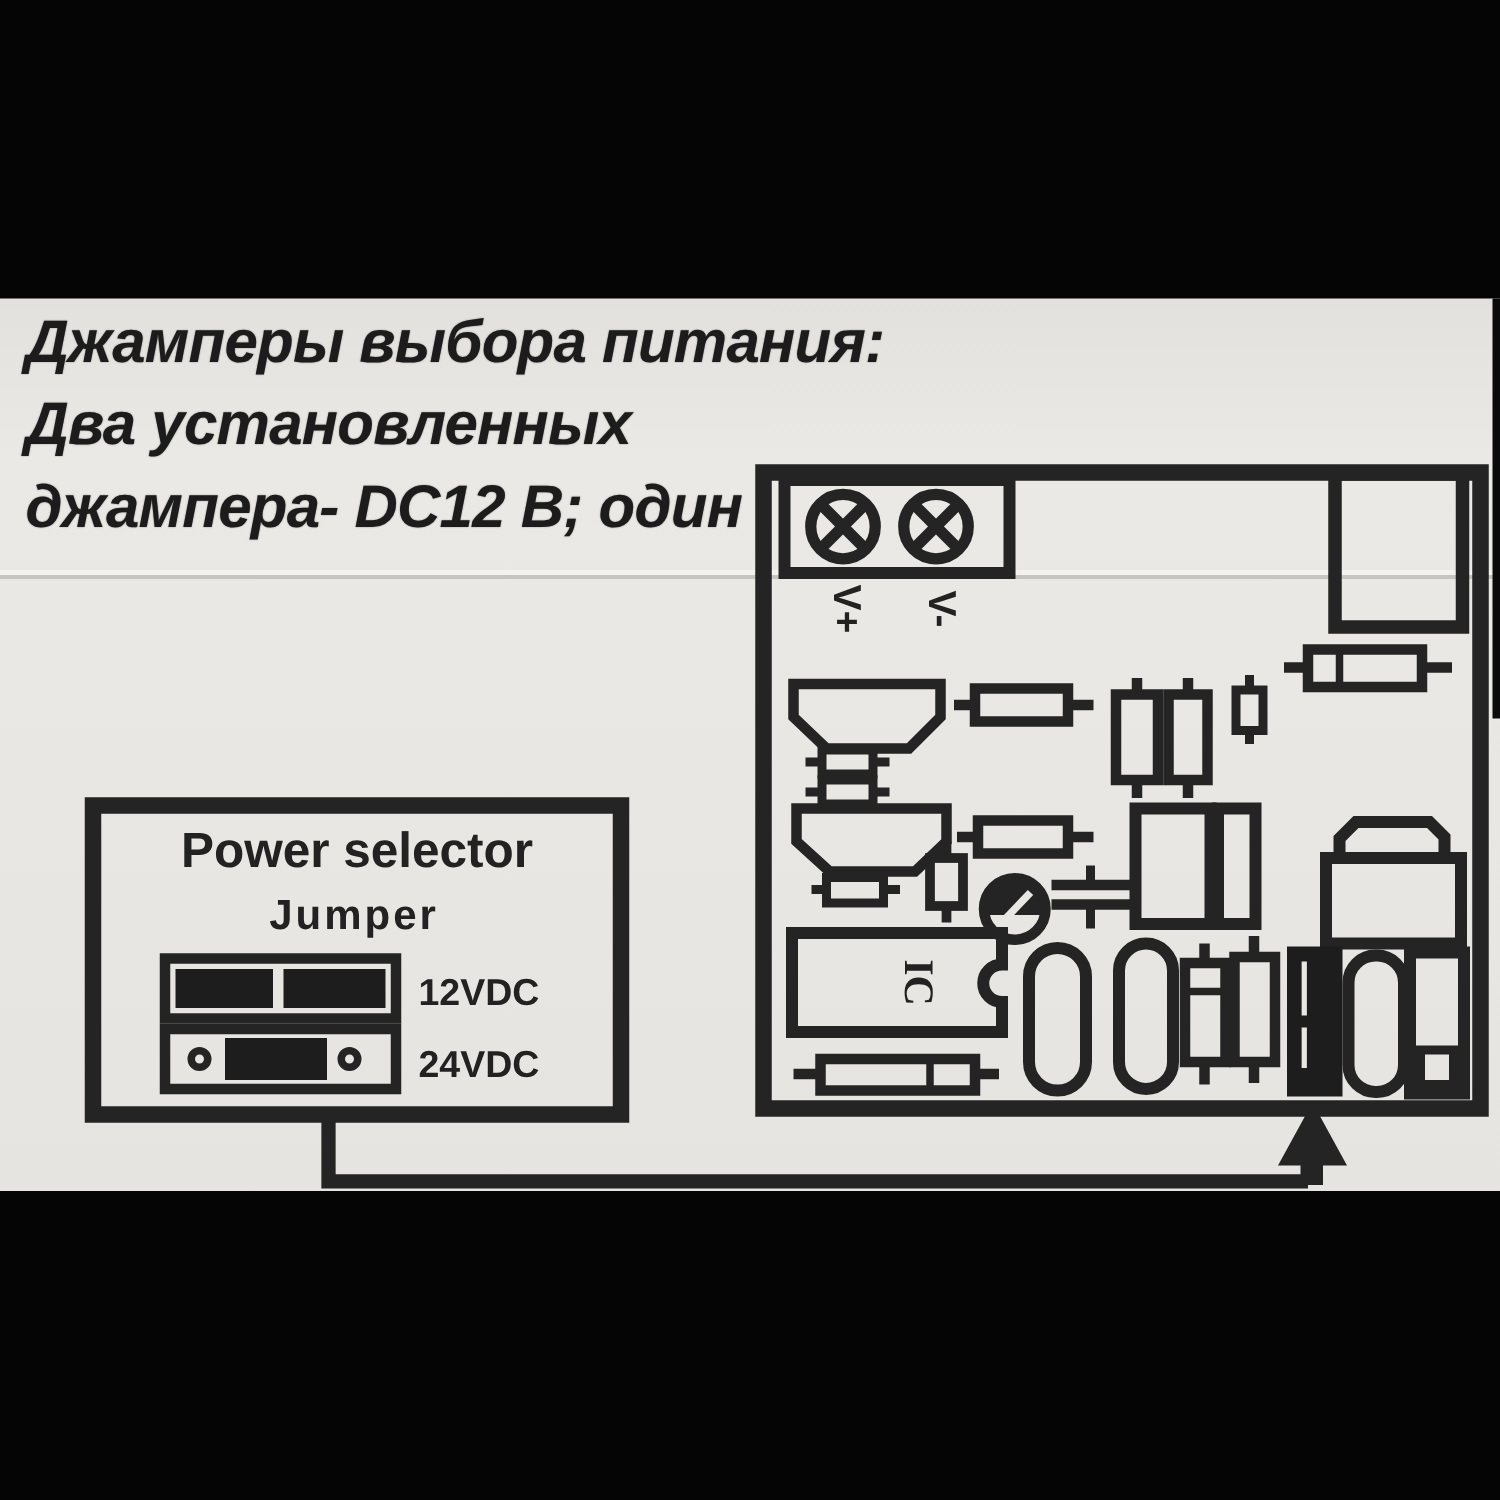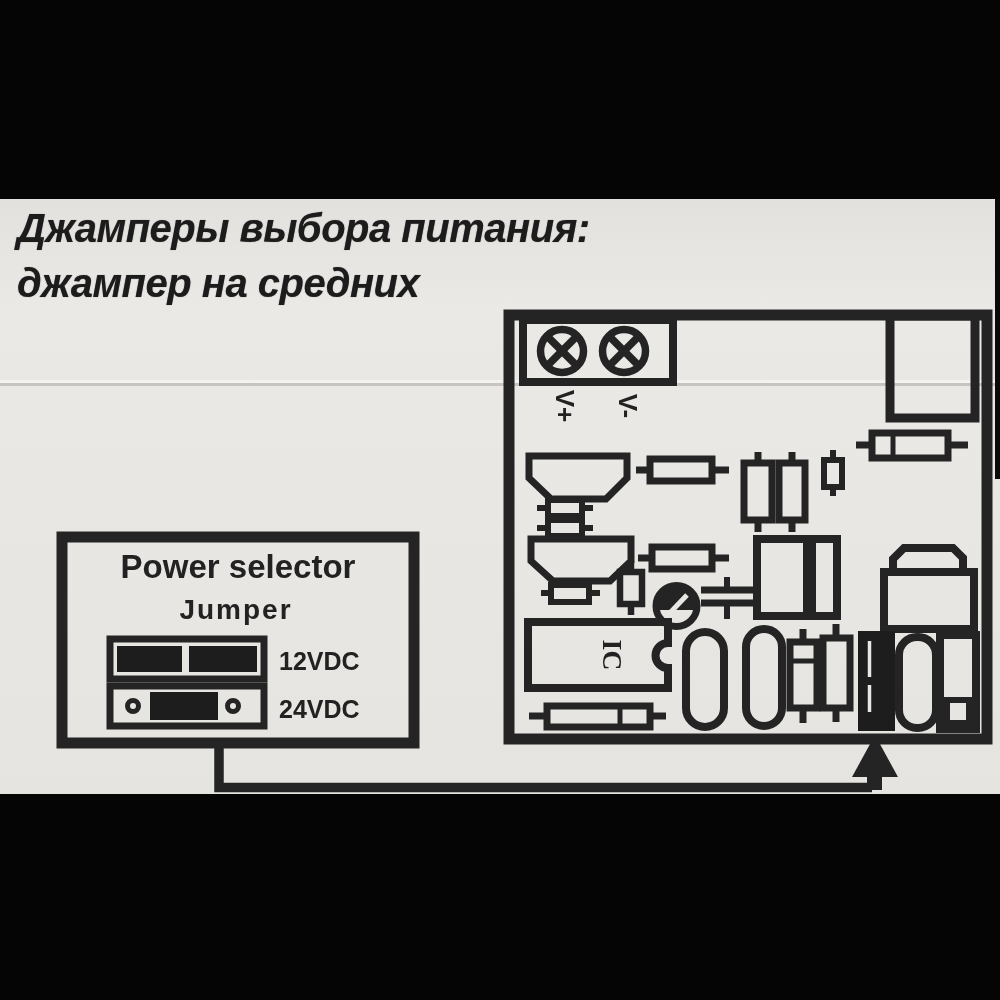--- a/index.html
+++ b/index.html
@@ -23,21 +23,22 @@
 
 <div class="photo">
 
   <div class="paper">
     <div class="crease"></div>
   </div>
   <div class="edge-sliver"></div>
 
   <div class="instructions">
     <div>Джамперы выбора питания:</div>
-    <div>джампер на средних</div>
+    <div>Два установленных</div>
+    <div>джампера- DC12 В; один</div>
   </div>
 
   <svg class="diagram" width="1000" height="1000" viewBox="0 0 1000 1000">
 
     <g stroke="#242424" fill="none">
       <rect x="62" y="537" width="352" height="206" stroke-width="11"></rect>
       <text x="238" y="578" font-size="33" font-weight="bold" text-anchor="middle" stroke="none">Power selector</text>
       <text x="236" y="619" font-size="28" font-weight="bold" text-anchor="middle" stroke="none" letter-spacing="2">Jumper</text>
 
       <g>

